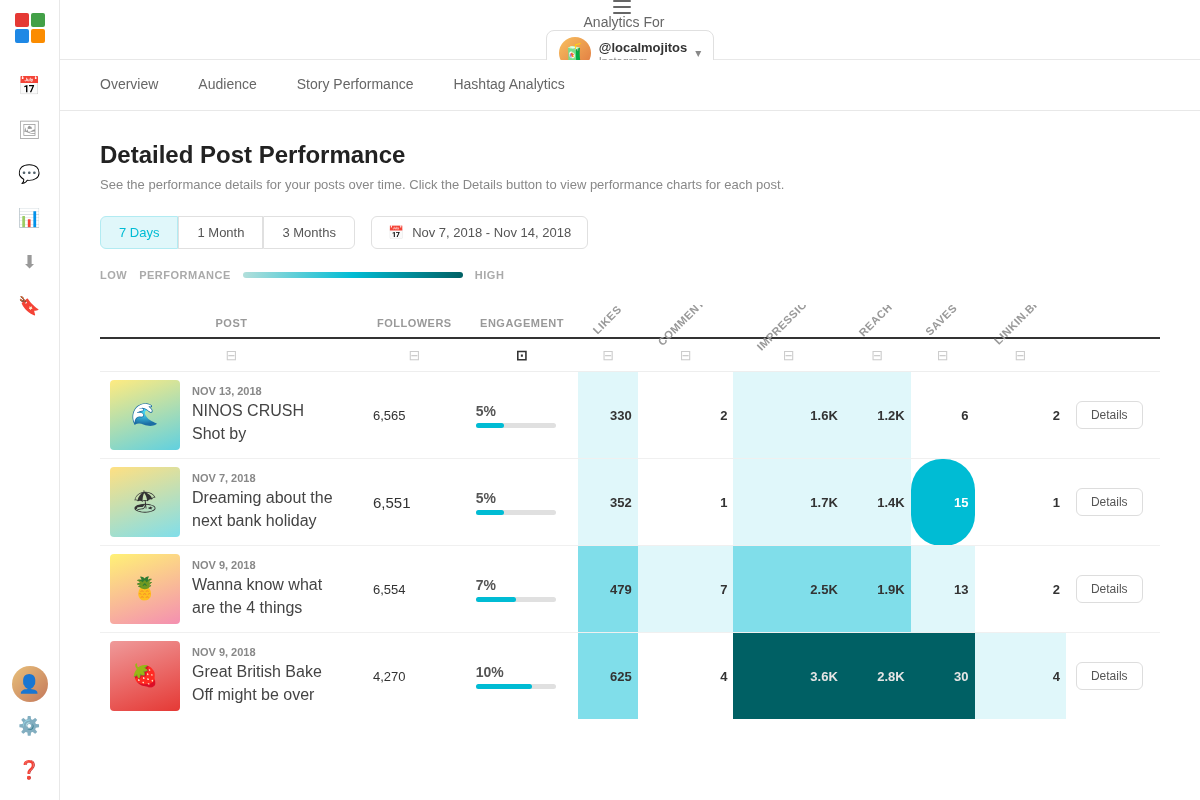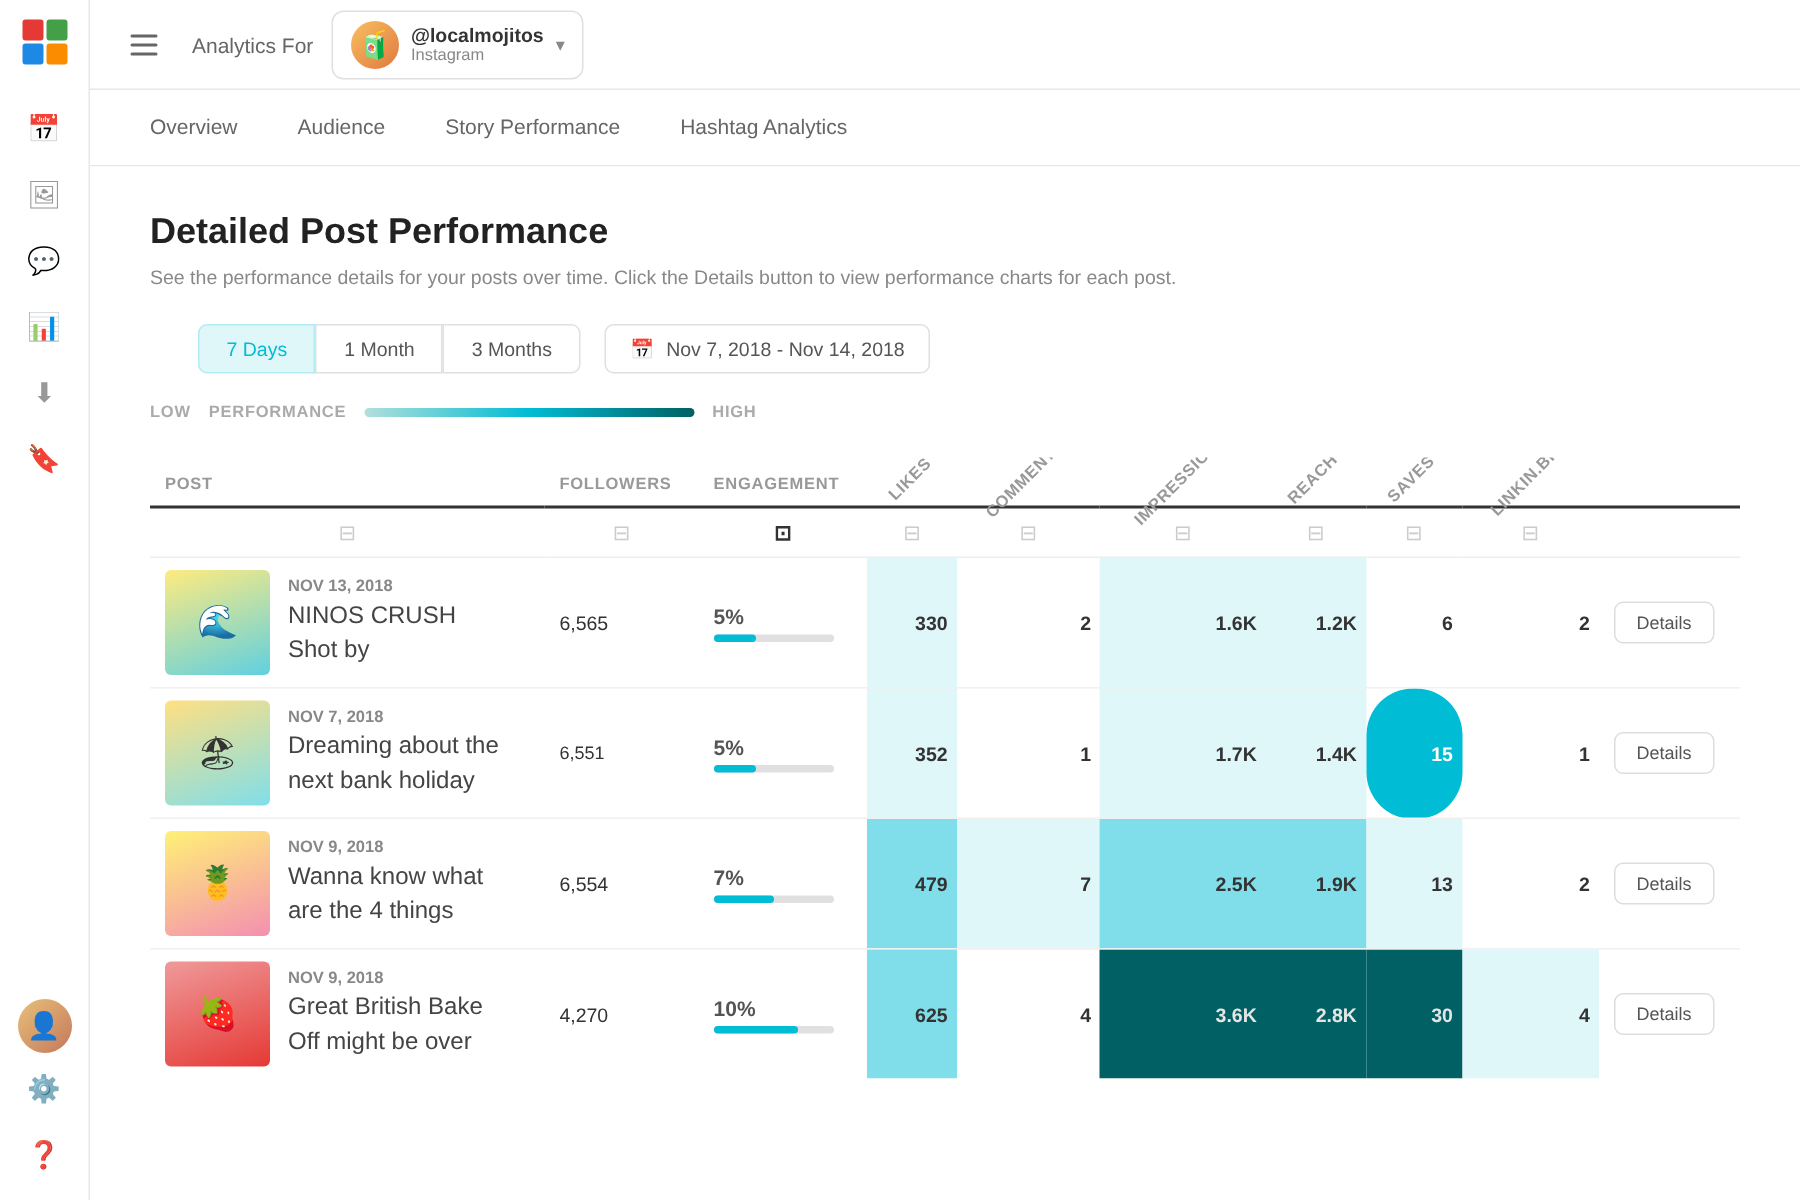--- a/index.html
+++ b/index.html
@@ -64,20 +64,21 @@
 
     
     .topbar {
       display: flex;
       align-items: center;
       padding: 0 20px;
       height: 60px;
       border-bottom: 1px solid #e8e8e8;
       background: #fff;
       flex-shrink: 0;
+      flex-direction: column;
     }
     .topbar-label {
       font-size: 14px;
       color: #666;
       margin-right: 12px;
     }
     .account-selector {
       display: flex;
       align-items: center;
       gap: 8px;
@@ -160,21 +161,20 @@
       color: #888;
       margin-bottom: 24px;
     }
 
     
     .filter-bar {
       display: flex;
       align-items: flex-end;
       gap: 0;
       margin-bottom: 20px;
-      margin-left: 32px;
     }
     .period-btn {
       padding: 8px 18px;
       font-size: 13px;
       border: 1px solid #e0e0e0;
       background: #fff;
       cursor: pointer;
       color: #555;
     }
     .period-btn:first-child { border-radius: 6px 0 0 6px; }
@@ -220,21 +220,21 @@
     }
 
     
     .table-wrap { overflow-x: auto; }
     table {
       width: 100%;
       border-collapse: collapse;
       min-width: 900px;
     }
     th {
-      text-align: left;
+      text-align: center;
       font-size: 11px;
       font-weight: 700;
       color: #999;
       letter-spacing: 0.5px;
       padding: 8px 10px;
       border-bottom: 2px solid #333;
       vertical-align: bottom;
     }
     th.rotated-header {
       text-align: center;
@@ -484,21 +484,21 @@
       <div class="post-cell">
         <div class="thumb-box" style="background: linear-gradient(160deg, #ffe082 0%, #80deea 100%);">
           <div class="thumb-content">🏖</div>
         </div>
         <div>
           <div class="post-date">NOV 7, 2018</div>
           <div class="post-text">Dreaming about the<br>next bank holiday</div>
         </div>
       </div>
     </td>
-    <td style="font-size:12px;">6,551</td>
+    <td style="font-size:15px;">6,551</td>
     <td>
       <div class="engagement-pct">5%</div>
       <div class="engagement-bar-bg">
         <div class="engagement-bar-fill" style="width:35%"></div>
       </div>
     </td>
     <td class="metric-cell heatmap-low">352</td>
     <td class="metric-cell ">1</td>
     <td class="metric-cell heatmap-low">1.7K</td>
     <td class="metric-cell heatmap-low">1.4K</td>

